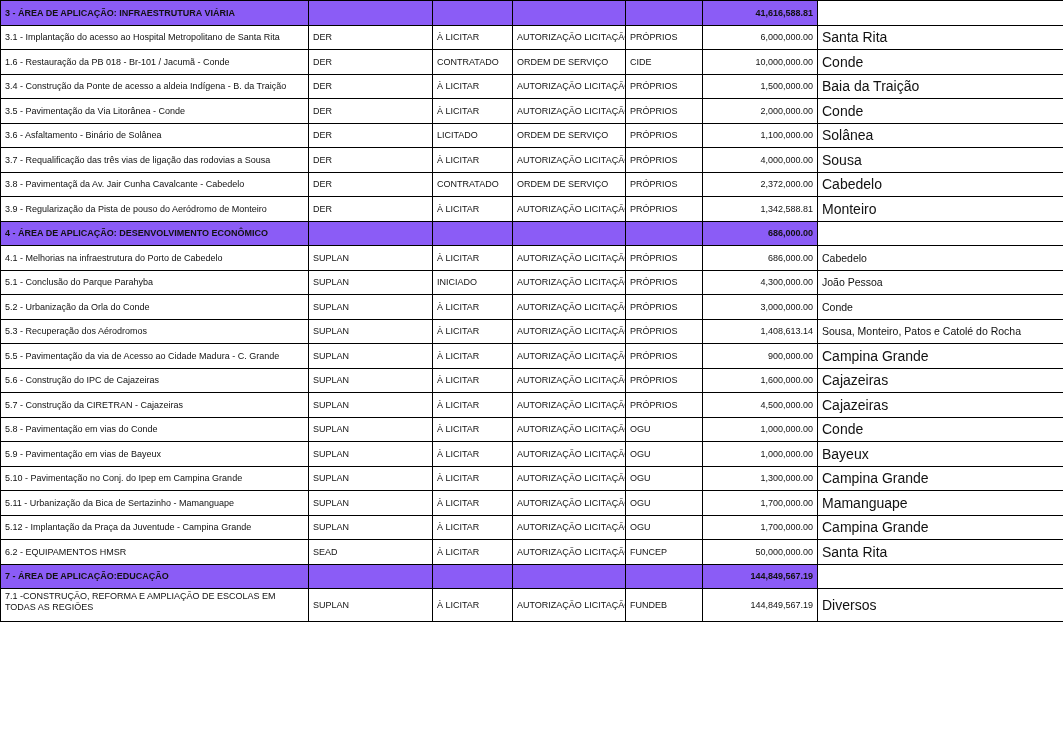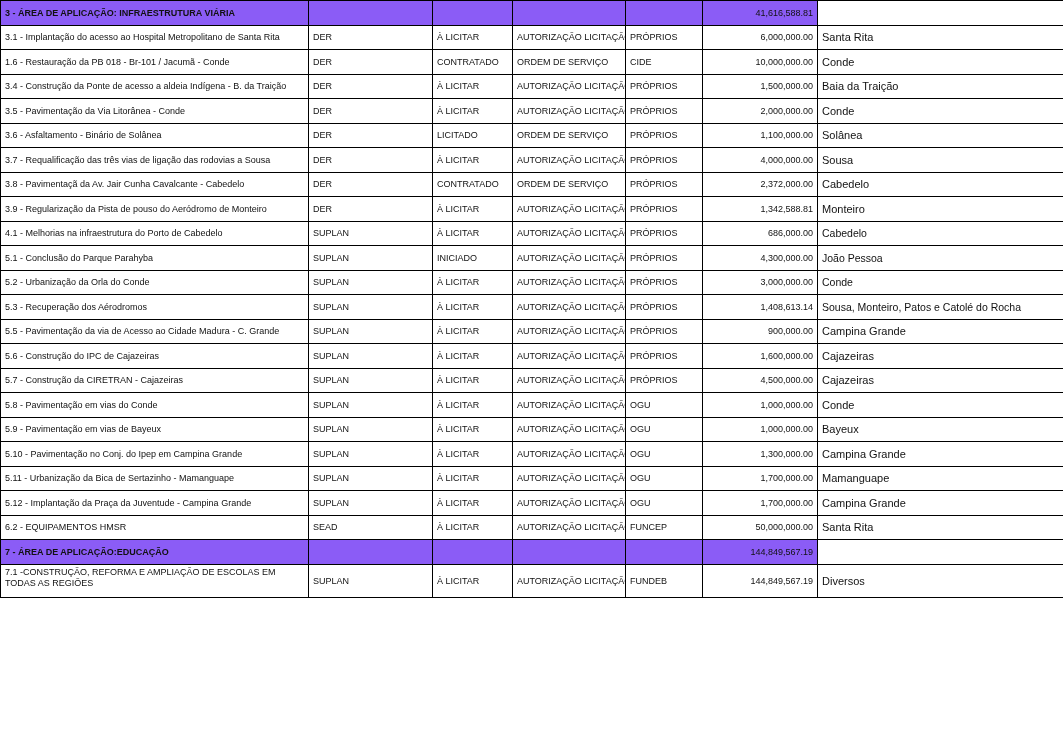--- a/index.html
+++ b/index.html
@@ -5,24 +5,24 @@
   html, body { margin: 0; padding: 0; background: #ffffff; }
   body { width: 1063px; height: 731px; overflow: hidden; position: relative;
          font-family: "DejaVu Sans Condensed", "Liberation Sans", sans-serif; }
   table.sheet { border-collapse: collapse; table-layout: fixed; width: 1063px;
                 position: absolute; left: 0; top: 0; }
   table.sheet td { border: 1px solid #000; font-size: 9px; color: #111;
                    padding: 0 4px; height: 23.5px; white-space: nowrap;
                    overflow: hidden; vertical-align: middle;
                    font-family: "Liberation Sans", sans-serif; }
   table.sheet td.num { text-align: right; }
-  table.sheet td.city { font-size: 11px; }
+  table.sheet td.city { font-size: 14px; }
   table.sheet td.city.big { font-size: 10.5px; }
   table.sheet tr.section td { background: #8b5cf6; font-weight: bold; }
-  table.sheet tr.section td.num { font-weight: normal; }
+  table.sheet tr.section td.num { font-weight: bold; }
   table.sheet tr.section td.last { background: #ffffff; }
   table.sheet td.wrap { white-space: normal; line-height: 11px; vertical-align: top; padding-top: 2px; }
   table.sheet tr.tall td { height: 30px; }
 </style>
 </head>
 <body>
 
 <table class="sheet">
   <colgroup>
     <col style="width:308px">
@@ -108,20 +108,29 @@
   </tr>
       <tr>
     <td>3.9 - Regularização da Pista de pouso do Aeródromo de Monteiro</td>
     <td>DER</td>
     <td>À LICITAR</td>
     <td>AUTORIZAÇÃO LICITAÇÃO</td>
     <td>PRÓPRIOS</td>
     <td class="num">1,342,588.81</td>
     <td class="city">Monteiro</td>
   </tr>
+      <tr class="section">
+    <td>4 - ÁREA DE APLICAÇÃO: DESENVOLVIMENTO ECONÔMICO</td>
+    <td></td>
+    <td></td>
+    <td></td>
+    <td></td>
+    <td class="num">686,000.00</td>
+    <td class="last"></td>
+  </tr>
       <tr>
     <td>4.1 - Melhorias na infraestrutura do Porto de Cabedelo</td>
     <td>SUPLAN</td>
     <td>À LICITAR</td>
     <td>AUTORIZAÇÃO LICITAÇÃO</td>
     <td>PRÓPRIOS</td>
     <td class="num">686,000.00</td>
     <td class="city big">Cabedelo</td>
   </tr>
       <tr>

